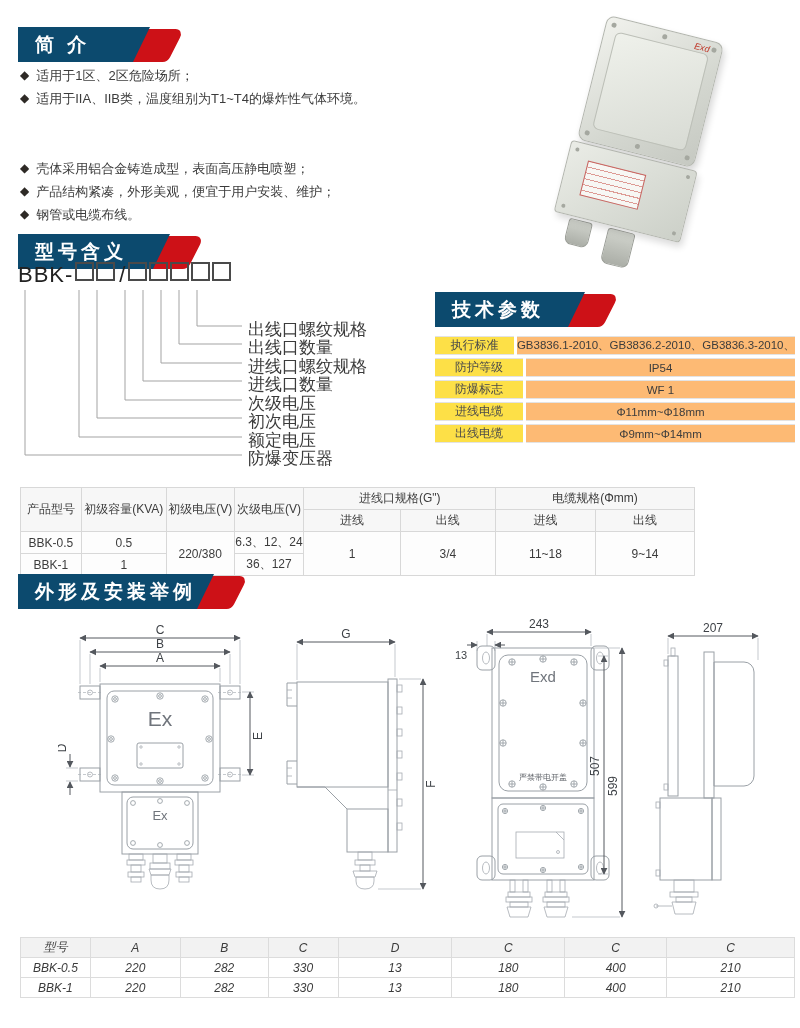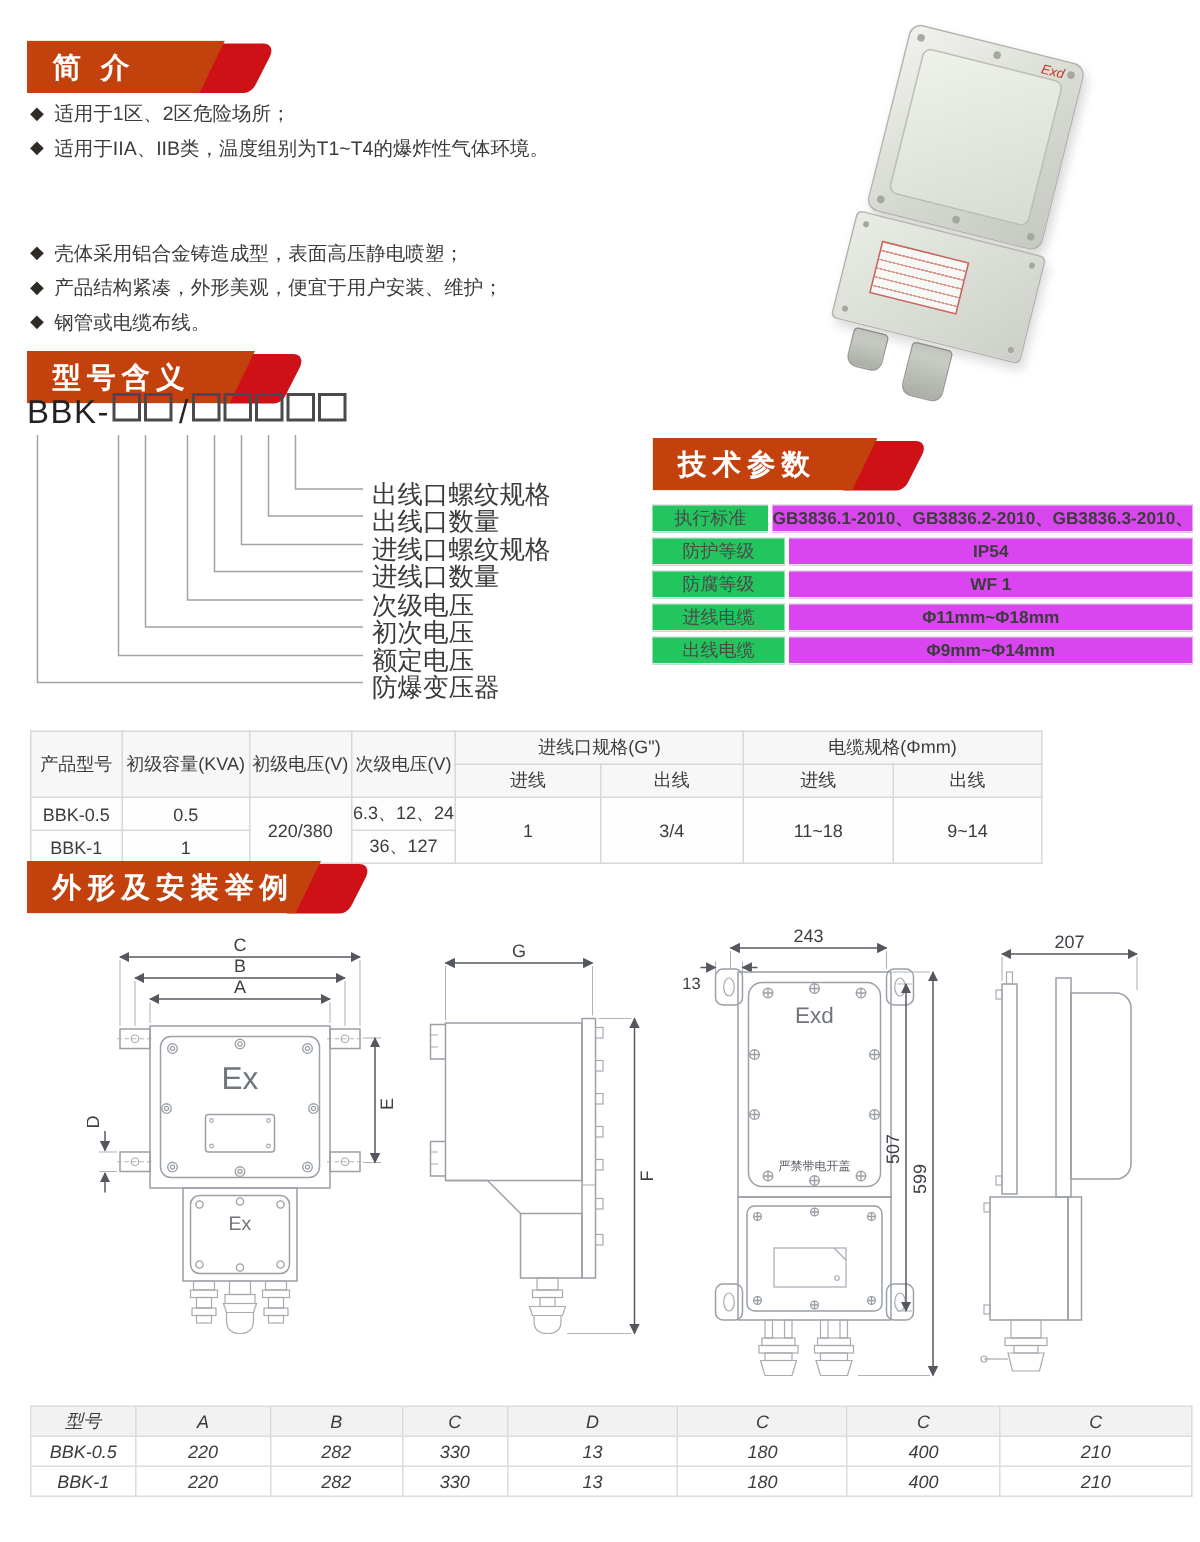--- a/index.html
+++ b/index.html
@@ -4,21 +4,21 @@
 <style>
   html,body { margin:0; padding:0; background:#ffffff; }
   .page { position:relative; width:800px; height:1028px; background:#ffffff;
           font-family:"Liberation Sans", sans-serif; overflow:hidden; }
 
   
   .banner { position:absolute; height:35px; }
   .banner .red-swoosh { position:absolute; right:-26px; top:2px; height:33px; width:48px;
           background:#cd1117; transform:skewX(-27deg); border-radius:5px 9px 5px 9px; }
   .banner .black-bar { position:absolute; left:0; top:0; height:35px; width:100%;
-          background:#c2410c; color:#ffffff; display:flex; align-items:center;
+          background:#0c4a6e; color:#ffffff; display:flex; align-items:center;
           padding-left:17px; box-sizing:border-box; font-size:19px; font-weight:bold;
           letter-spacing:4px; clip-path:polygon(0 0, 100% 0, calc(100% - 17px) 100%, 0 100%); }
 
   
   .bullets { position:absolute; font-size:13px; color:#3b3b3b; line-height:23px; }
   .bullet-line { display:flex; align-items:flex-start; }
   .diamond { color:#2e2a26; margin-right:7px; font-size:12px; }
 
   
   .model-code { position:absolute; display:flex; align-items:flex-start; height:24px; color:#222; }
@@ -47,25 +47,25 @@
   .ph-dots2 { position:absolute; left:5px; top:5px; width:4px; height:4px; border-radius:50%; background:#a5a8a0;
           box-shadow:114px 0 #a5a8a0, 0 58px #a5a8a0, 114px 58px #a5a8a0; }
   .ph-glands { display:flex; gap:16px; margin-left:12px; margin-top:2px; align-items:flex-start; }
   .ph-gland { width:22px; height:24px; border:1px solid #9b9e97; border-radius:3px 3px 7px 7px;
           background:linear-gradient(#d1d4cd,#abaea7); }
   .ph-gland.tall { width:26px; height:34px; }
 
   
   .tech-rows { position:absolute; width:360px; }
   .tech-row { display:flex; height:19px; margin-bottom:3px; }
-  .tech-row .t-label { width:88px; margin-right:3px; background:#22c55e; border-top:1px solid #e3e3e3;
+  .tech-row .t-label { width:88px; margin-right:3px; background:#fde047; border-top:1px solid #e3e3e3;
           border-bottom:1px solid #e3e3e3; display:flex; align-items:center; justify-content:center;
           font-size:12px; color:#4a4a4a; }
-  .tech-row .t-value { flex:1; background:#d946ef; border-top:1px solid #e3e3e3; border-bottom:1px solid #e3e3e3;
-          display:flex; align-items:center; justify-content:center; font-size:11.5px; color:#3c3c3c; white-space:nowrap;font-weight:bold; }
+  .tech-row .t-value { flex:1; background:#fdba74; border-top:1px solid #e3e3e3; border-bottom:1px solid #e3e3e3;
+          display:flex; align-items:center; justify-content:center; font-size:11.5px; color:#3c3c3c; white-space:nowrap; }
 
   
   table { border-collapse:collapse; }
   .spec-table { position:absolute; left:20px; top:487px; width:675px; font-size:12px; color:#3c3c3c; background:#fdfdfd; }
   .spec-table th, .spec-table td { border:1px solid #d8d8d8; font-weight:normal; text-align:center; padding:0; height:21px; }
   .spec-table th { background:#f7f7f7; }
   .dim-table { position:absolute; left:20px; top:937px; width:775px; font-size:12px; color:#3c3c3c; }
   .dim-table th, .dim-table td { border:1px solid #dcdcdc; font-weight:normal; text-align:center; padding:0; height:19px;font-style:italic; }
   .dim-table th { background:#f2f2f2; }
 
@@ -182,21 +182,21 @@
   <div class="tech-rows" style="left:435px;top:336px">
     <div class="tech-row">
       <div class="t-label">执行标准</div>
       <div class="t-value">GB3836.1-2010、GB3836.2-2010、GB3836.3-2010、</div>
       </div>
     <div class="tech-row">
       <div class="t-label">防护等级</div>
       <div class="t-value">IP54</div>
       </div>
     <div class="tech-row">
-      <div class="t-label">防腐等级</div>
+      <div class="t-label">防爆标志</div>
       <div class="t-value">WF 1</div>
       </div>
     <div class="tech-row">
       <div class="t-label">进线电缆</div>
       <div class="t-value">Φ11mm~Φ18mm</div>
       </div>
     <div class="tech-row">
       <div class="t-label">出线电缆</div>
       <div class="t-value">Φ9mm~Φ14mm</div>
       </div>

